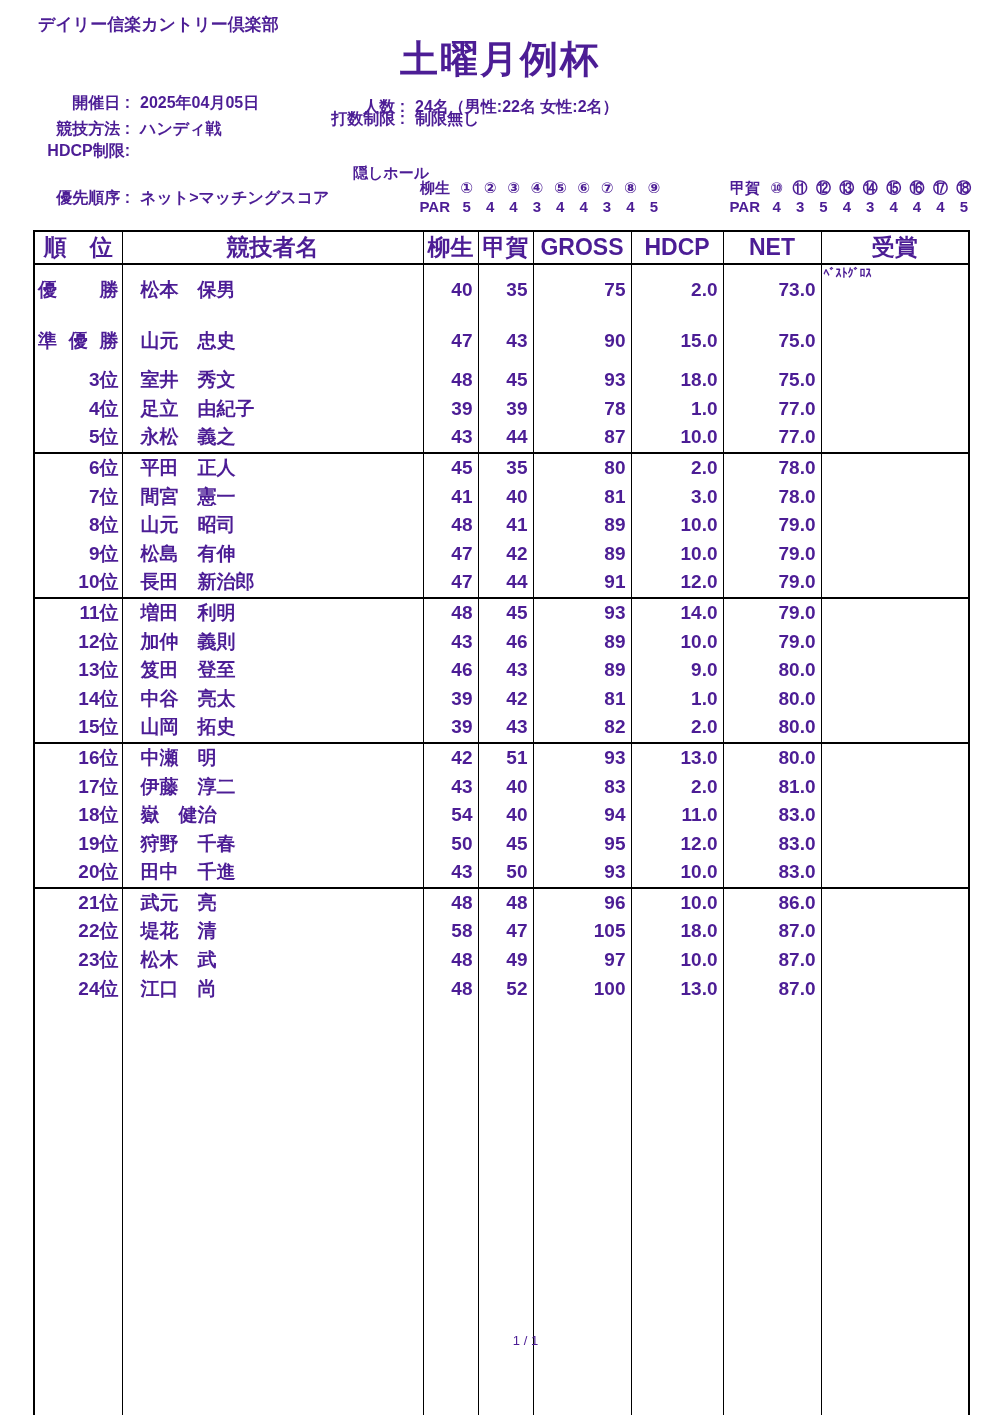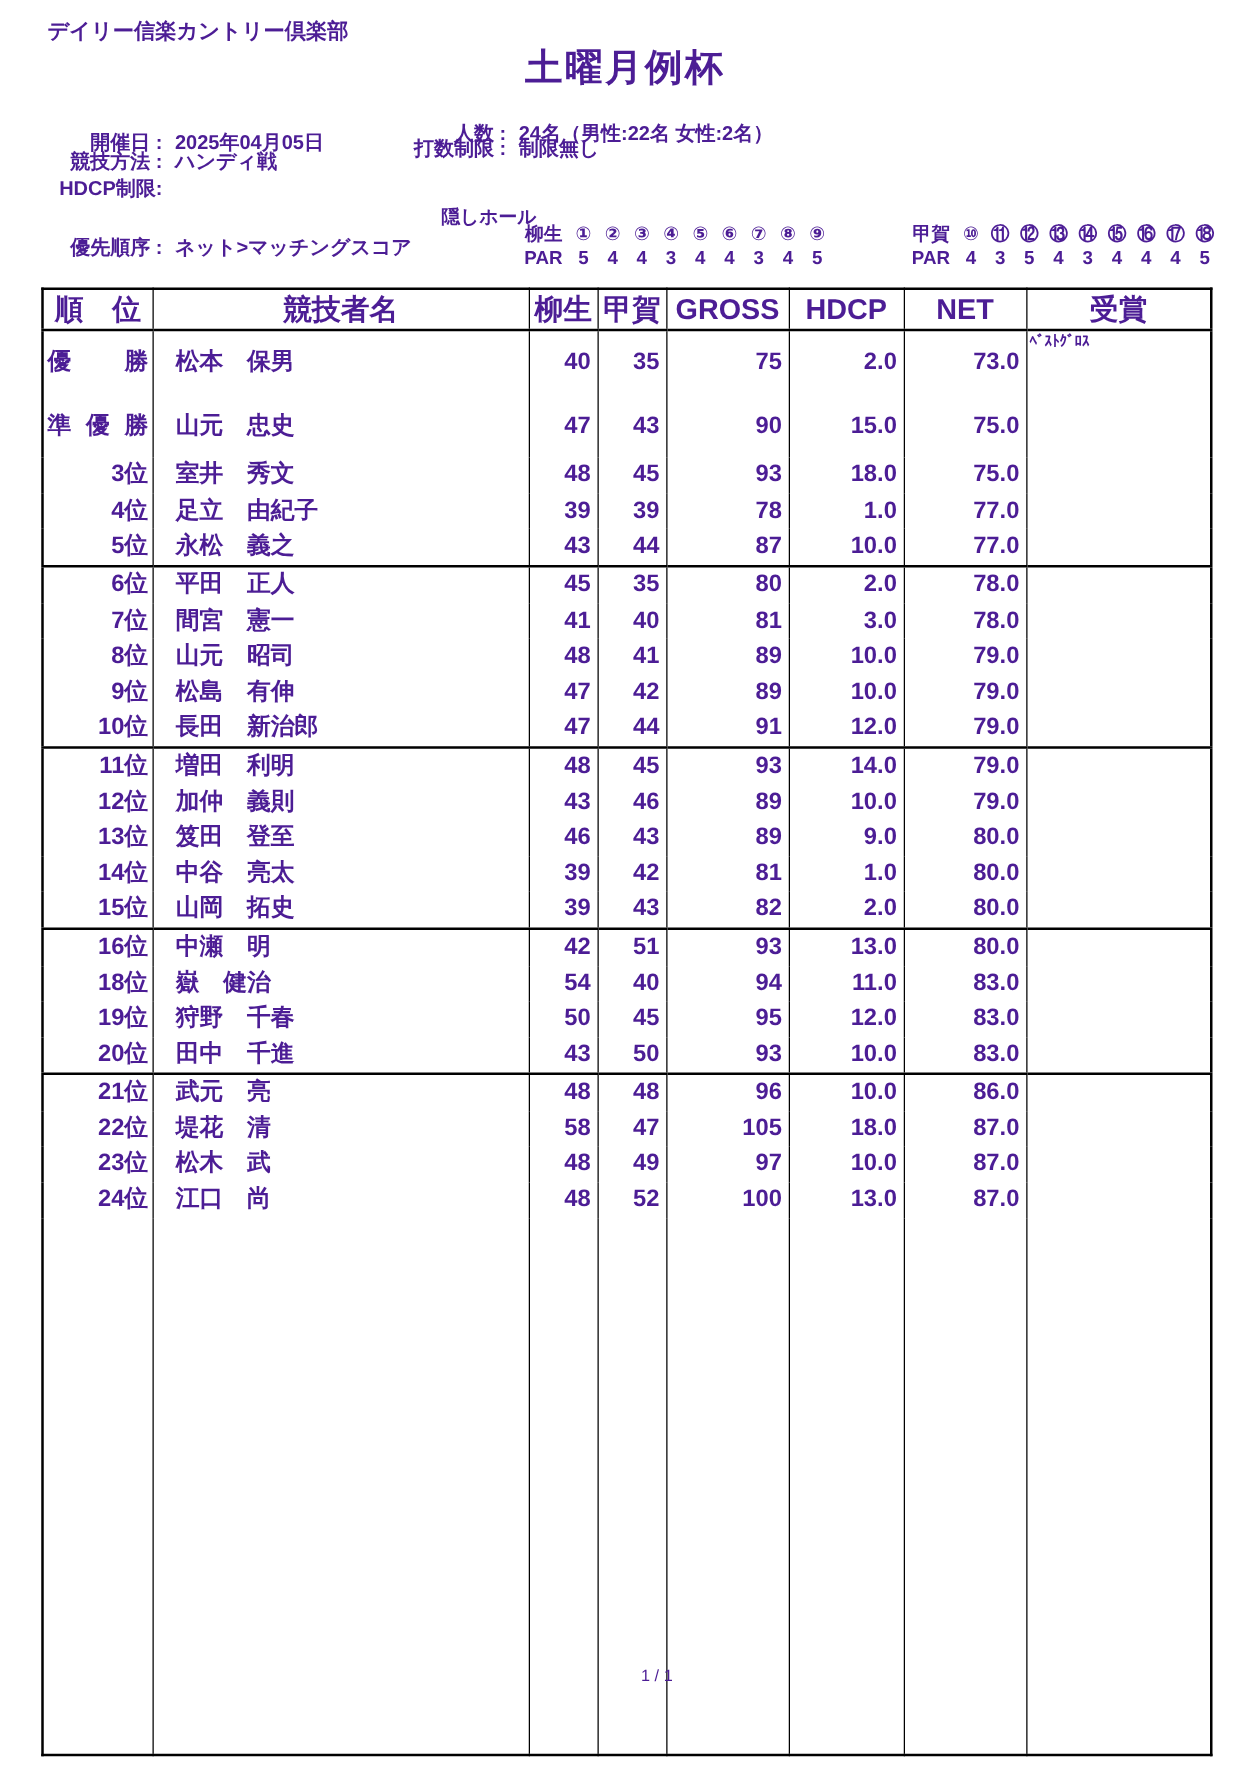--- a/index.html
+++ b/index.html
@@ -4,28 +4,28 @@
 <style>
   html,body { margin:0; padding:0; background:#ffffff; }
   .page {
     position:relative; width:1000px; height:1415px; background:#ffffff; color:#4c1d95;
     font-family:"Liberation Sans","DejaVu Sans",sans-serif; font-weight:600;
     overflow:hidden;
   }
 
   .club-name { position:absolute; left:38px; top:13px; font-size:17px; }
   .title { position:absolute; left:0; right:0; top:34px; text-align:center;
-           font-size:30px; font-weight:700; letter-spacing:2px; }
+           font-size:38px; font-weight:700; letter-spacing:2px; }
 
   .pair { position:absolute; display:flex; font-size:16px; white-space:nowrap; }
   .pair .lbl { text-align:right; }
   .pair .val { margin-left:10px; }
   .pair-left .lbl { width:90px; }
   .pair-right .lbl { width:145px; }
-  .pos-date     { left:40px;  top:104px; }
+  .pos-date     { left:40px;  top:93px; }
   .pos-method   { left:40px;  top:119px; }
   .pos-hdcplim  { left:40px;  top:141px; }
   .pos-players  { left:260px; top:97px; }
   .pos-strokes  { left:260px; top:109px; }
   .pos-priority { left:40px;  top:188px; }
 
   .hidden-title { position:absolute; left:353px; top:164px; font-size:15px; }
   .holes { position:absolute; top:178px; display:grid;
            grid-template-columns:52px repeat(9,23.4px);
            grid-auto-rows:19px; font-size:15px; line-height:19px; }
@@ -311,20 +311,30 @@
           <td class="rank-num">16位</td>
           <td class="name">中瀬　明</td>
           <td class="num">42</td>
           <td class="num">51</td>
           <td class="num">93</td>
           <td class="num">13.0</td>
           <td class="num">80.0</td>
           <td class="award"></td>
         </tr>
         <tr>
+          <td class="rank-num">17位</td>
+          <td class="name">伊藤　淳二</td>
+          <td class="num">43</td>
+          <td class="num">40</td>
+          <td class="num">83</td>
+          <td class="num">2.0</td>
+          <td class="num">81.0</td>
+          <td class="award"></td>
+        </tr>
+        <tr>
           <td class="rank-num">18位</td>
           <td class="name">嶽　健治</td>
           <td class="num">54</td>
           <td class="num">40</td>
           <td class="num">94</td>
           <td class="num">11.0</td>
           <td class="num">83.0</td>
           <td class="award"></td>
         </tr>
         <tr>

